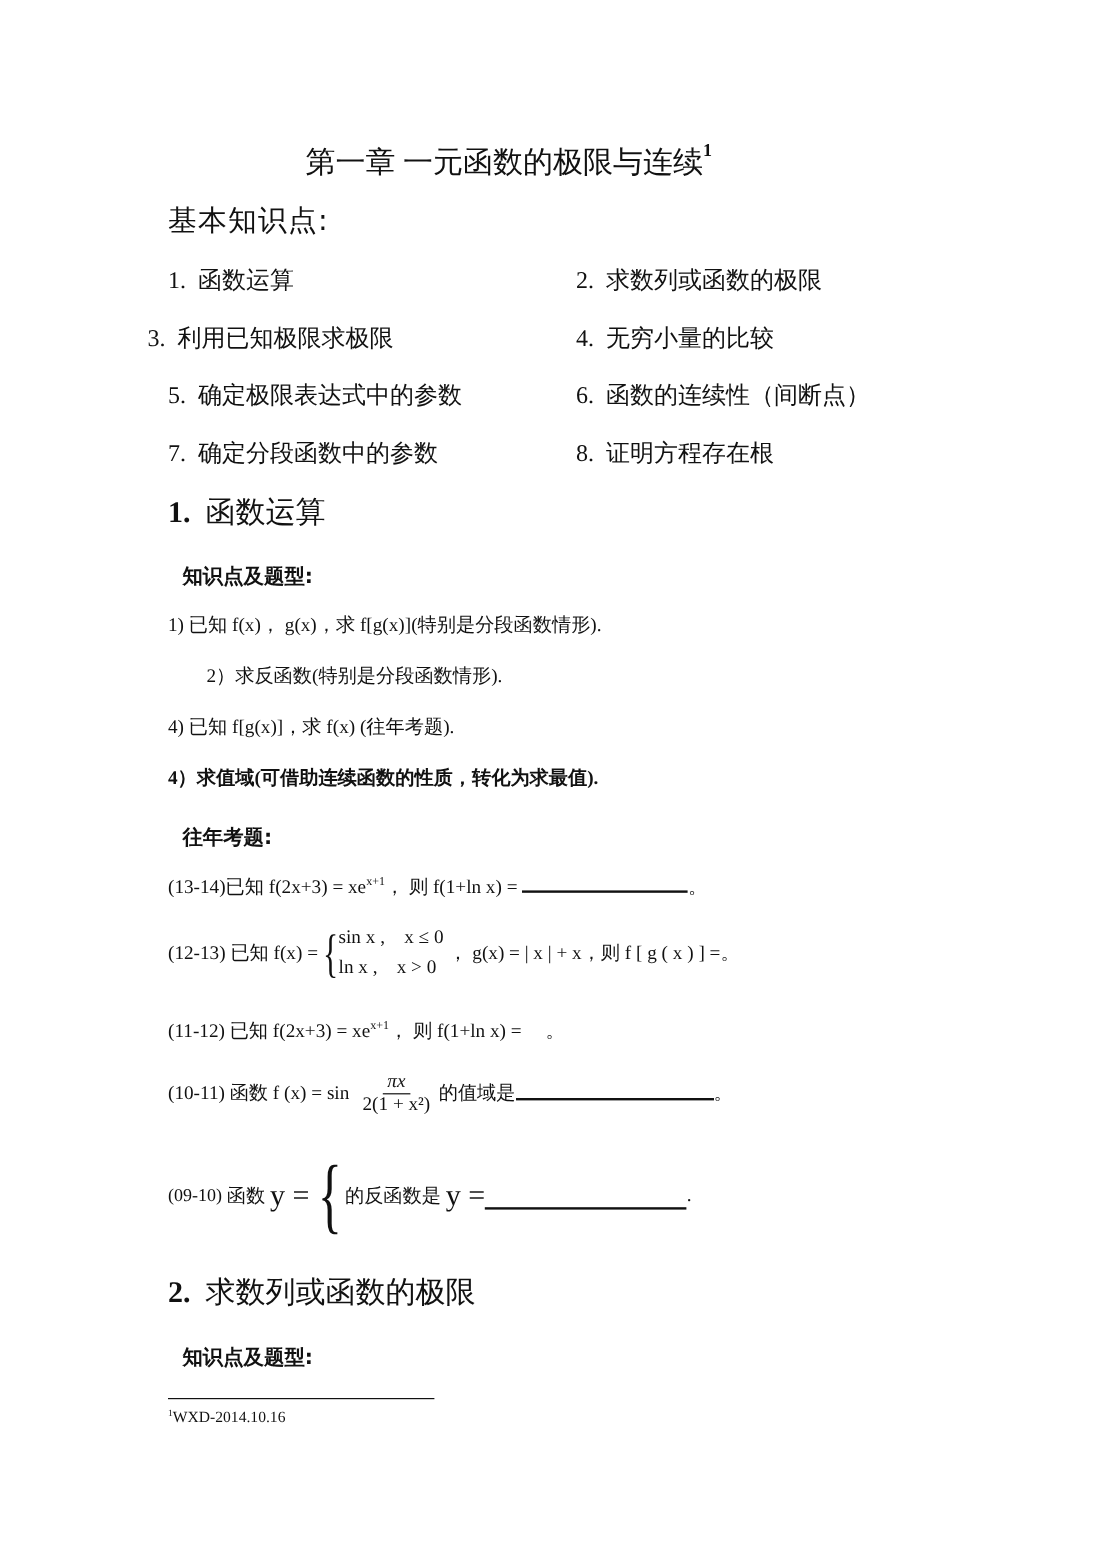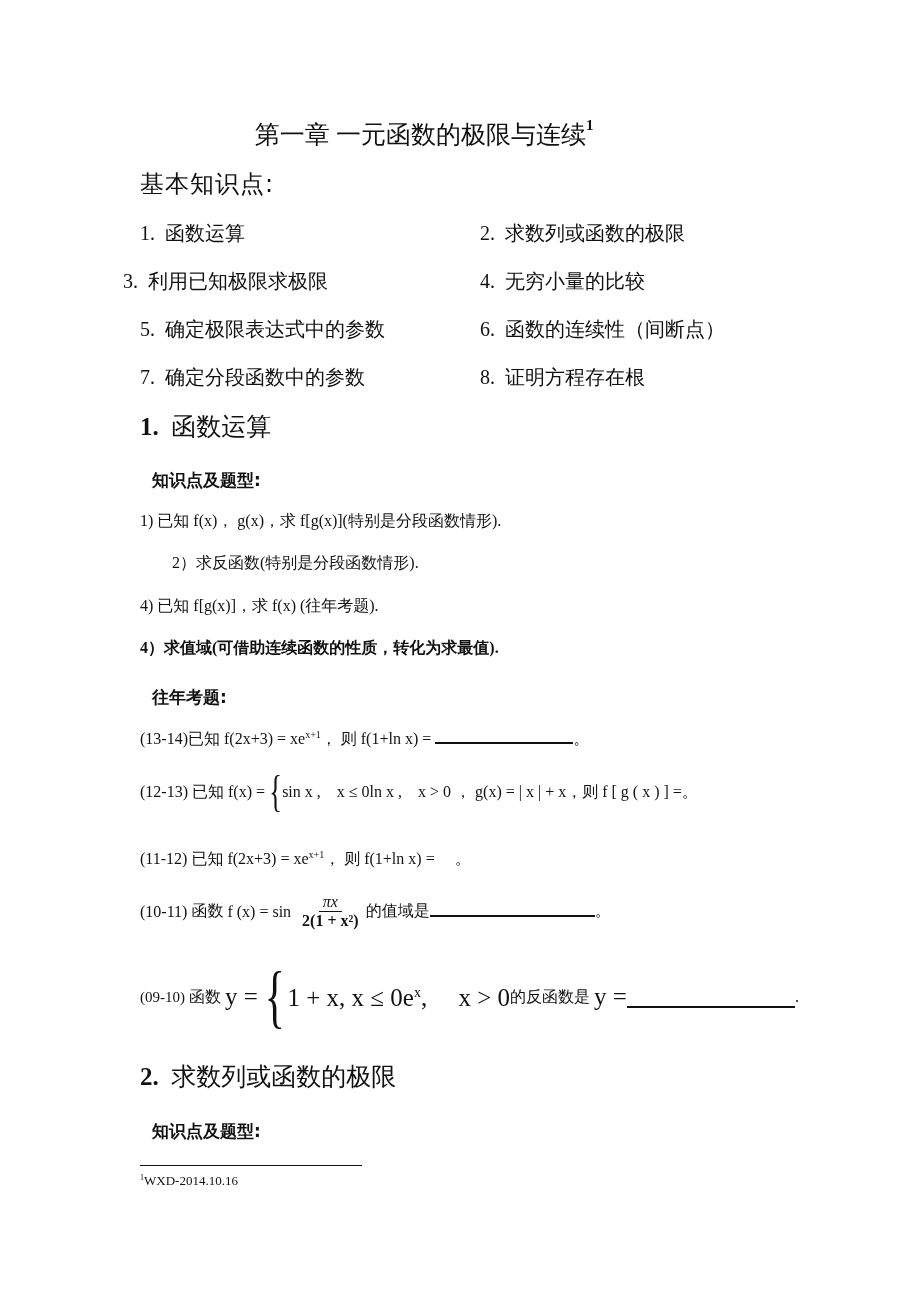--- a/index.html
+++ b/index.html
@@ -13,24 +13,24 @@
   .h-kp { left: 140px; top: 168px; font-size: 24px; font-family: "DejaVu Sans", sans-serif; font-weight: normal; letter-spacing: 1px; }
   .toc-item { font-size: 20px; }
   .h1 { left: 140px; font-size: 25px; }
   .h1 .num { font-weight: bold; }
   .h-sub { left: 140px; font-size: 17px; font-family: "DejaVu Sans", sans-serif; font-weight: bold; margin-left: 12px; }
   .line { left: 140px; font-size: 16px; }
   .m { }
   .blank { display: inline-block; border-bottom: 2px solid #111; vertical-align: baseline; height: 1px; }
   .brace-wrap { display: inline-flex; align-items: center; vertical-align: middle; }
   .brace { font-size: 44px; line-height: 1; transform: scaleX(0.6); display: inline-block; margin: 0 -4px; }
-  .cases { display: inline-flex; line-height: 1.55; }
+  .cases { display: inline-flex; flex-direction: column; line-height: 1.55; }
   .frac { display: inline-flex; flex-direction: column; align-items: center; vertical-align: middle; margin: 0 3px; }
   .frac .num-p { border-bottom: 1px solid #111; padding: 0 4px; font-style: italic; }
-  .frac .den-p { padding: 0 4px; font-weight: bold; }
+  .frac .den-p { padding: 0 4px; }
   .fn-rule { left: 140px; top: 1165px; width: 222px; height: 0; border-top: 1px solid #111; }
   .footnote { left: 140px; top: 1173px; font-size: 13px; }
   .footnote sup { font-size: 8px; }
   .big { font-size: 25px; }
 </style>
 </head>
 <body>
 
 <div class="abs title">
   <span>第一章  一元函数的极限与连续</span><sup>1</sup>
@@ -106,24 +106,20 @@
   <span class="frac">
     <span class="num-p">πx</span>
     <span class="den-p">2(1 + x²)</span>
   </span><span style="vertical-align:middle">的值域是</span><span class="blank" style="width:165px; vertical-align:middle; margin-top:8px;"></span><span style="vertical-align:middle">。</span>
 </div>
 
 <div class="abs line" style="top:962px;">
   <span style="vertical-align:middle; font-size:15px">(09-10)</span><span style="vertical-align:middle">  函数 </span><span class="m big" style="vertical-align:middle">y =</span>
   <span class="brace-wrap">
     <span class="brace" style="font-size:70px">{</span>
-    <span class="cases big" style="line-height:1.4">
-      <span>1 + x, x ≤ 0</span>
-      <span><span class="m">e</span><sup class="m" style="font-size:14px">x</sup><span style="white-space:pre">,     x &gt; 0</span></span>
-    </span>
   </span><span style="vertical-align:middle">的反函数是 </span><span class="m big" style="vertical-align:middle">y =</span><span class="blank" style="width:168px; vertical-align:middle; margin-top:18px;"></span><span style="vertical-align:middle">.</span>
 </div>
 
 <div class="abs h1" style="top:1060px;">
   <span class="num">2.</span>&nbsp; <span>求数列或函数的极限</span>
 </div>
 <div class="abs h-sub" style="top:1120px;">知识点及题型:</div>
 
 <div class="abs fn-rule"></div>
 <div class="abs footnote">

